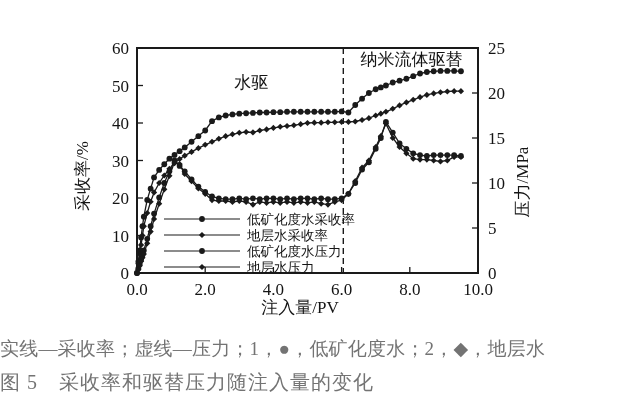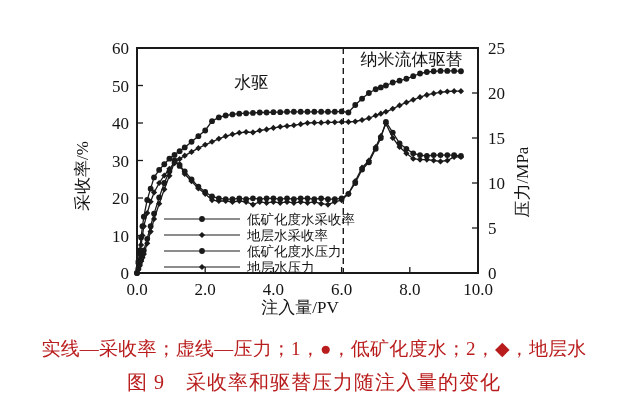--- a/index.html
+++ b/index.html
@@ -2,21 +2,21 @@
 <html><head>
 <meta charset="utf-8">
 <style>
   html,body{margin:0;padding:0;background:#f6f6f4;}
   .fig{
     position:relative;width:628px;height:413px;background:#ffffff;
     font-family:"Liberation Serif","DejaVu Serif",serif;color:#111;overflow:hidden;
   }
   .fig svg{position:absolute;left:0;top:0;}
   .caption{
-    position:absolute;left:0;width:628px;text-align:center;color:#b91c1c;
+    position:absolute;left:0;width:628px;color:#737373;
   }
   .caption.legendline{top:336px;font-size:19px;letter-spacing:0.2px;}
   .caption.titleline{top:369px;font-size:20px;letter-spacing:1px;}
   text{fill:#141414;}
 </style>
 </head>
 <body>
 
 <div class="fig">
   <svg width="628" height="332" viewBox="0 0 628 332">
@@ -324,14 +324,14 @@
     <g id="annotation-layer">
         <line x1="343.305" y1="48" x2="343.305" y2="273" stroke="#1a1a1a" stroke-width="1.4" stroke-dasharray="6 4"></line>
         <text x="251.235" y="87.75" text-anchor="middle" font-size="17">水驱</text>
         <text x="411.505" y="65.25" text-anchor="middle" font-size="17">纳米流体驱替</text>
       </g>
     <text transform="rotate(-90 88 176)" x="88" y="176" text-anchor="middle" font-size="17">采收率/%</text>
     <text transform="rotate(-90 528 182)" x="528" y="182" text-anchor="middle" font-size="17">压力/MPa</text>
     <text x="300" y="313" text-anchor="middle" font-size="17">注入量/PV</text>
   </svg>
   <div class="caption legendline">实线—采收率；虚线—压力；1，●，低矿化度水；2，◆，地层水</div>
-  <div class="caption titleline">图 9　采收率和驱替压力随注入量的变化</div>
+  <div class="caption titleline">图 5　采收率和驱替压力随注入量的变化</div>
 </div>
 
 </body></html>

